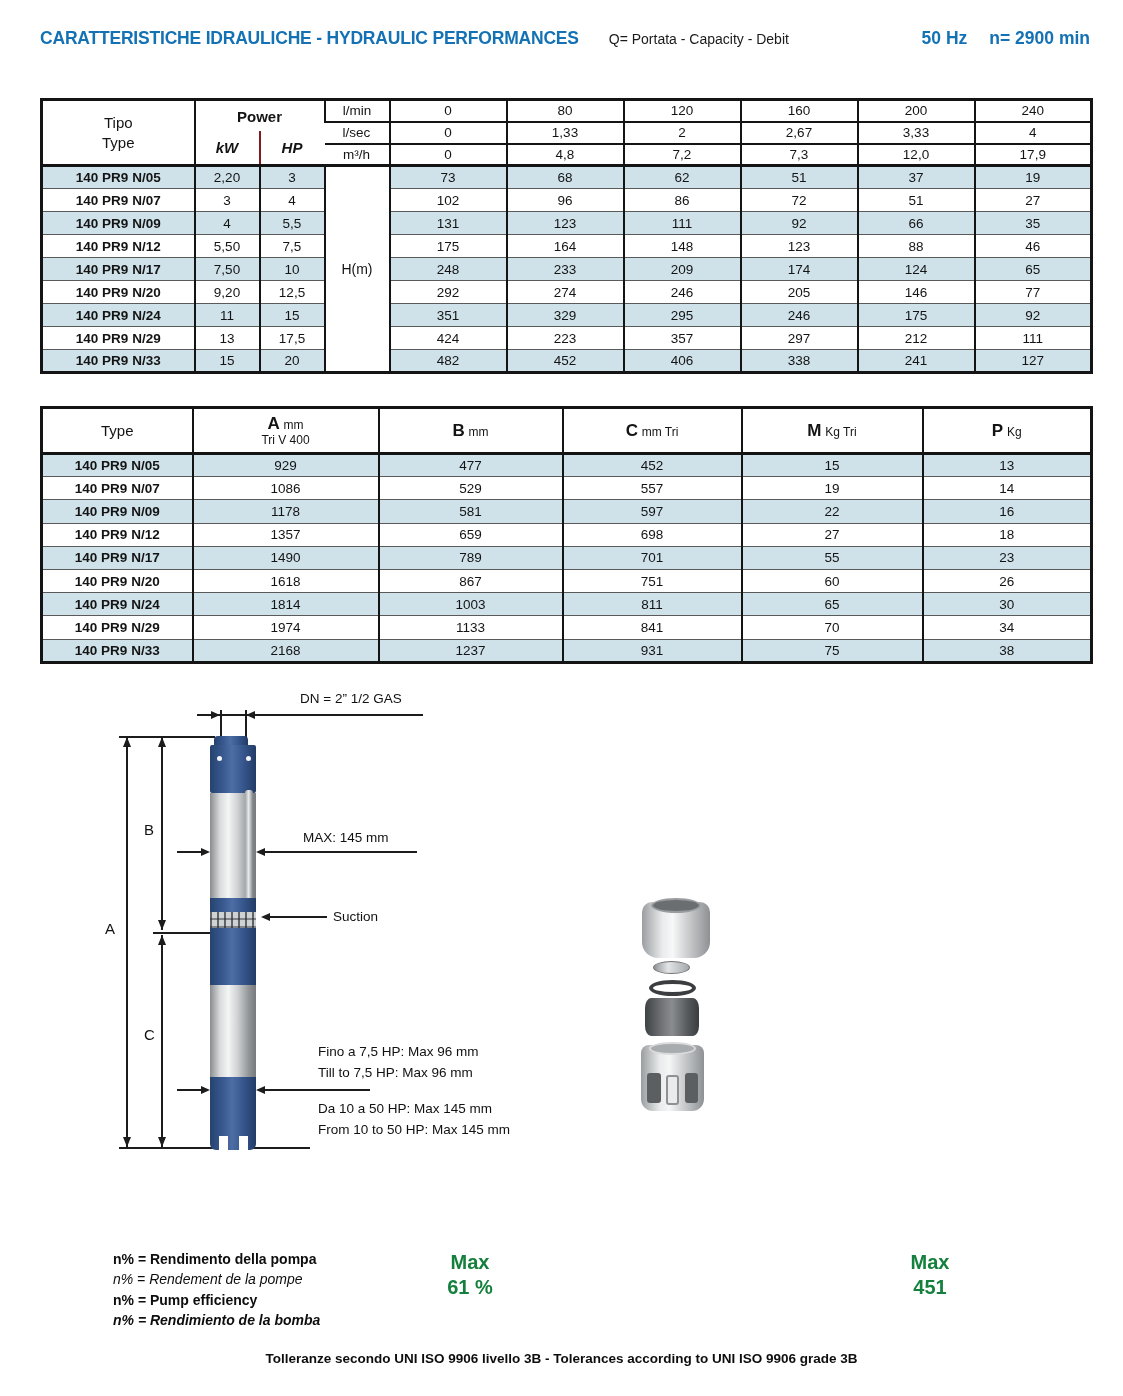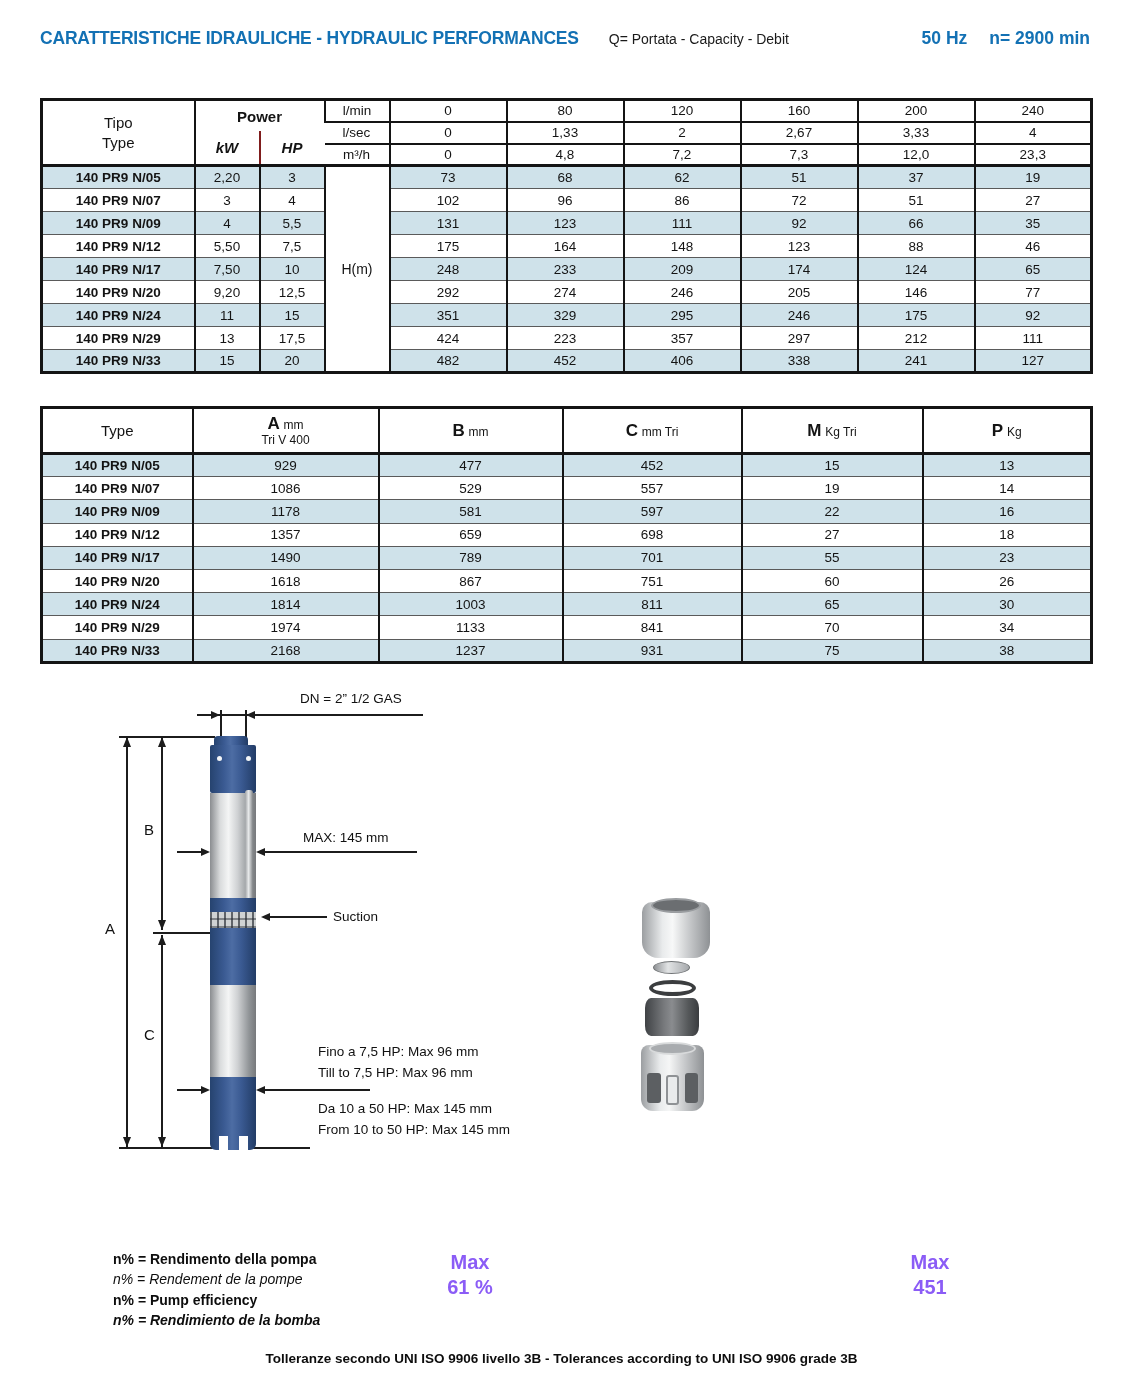--- a/index.html
+++ b/index.html
@@ -78,21 +78,21 @@
   .xp-cyl { background:linear-gradient(90deg,#3f4245,#77797c 35%,#8a8c8f 50%,#55585a 80%,#3a3c3f); border-radius:6px/10px; }
   .xp-cage { background:linear-gradient(90deg,#9b9ea1,#e9ebec 30%,#f5f6f6 45%,#c6c8ca 70%,#8e9194); border-radius:8px 8px 12px 12px; }
   .xp-cage .mouth { position:absolute; left:8px; top:-3px; width:47px; height:13px; border-radius:50%; background:#a9acaf; border:2px solid #d8dadb; }
   .win { position:absolute; border-radius:3px; }
 
   
   .nblock { position:absolute; font-size:14px; line-height:20.4px; white-space:nowrap; color:#0d0d0d; }
   .nb { font-weight:bold; }
   .ni { font-style:italic; }
   .nbi { font-weight:bold; font-style:italic; }
-  .maxblock { position:absolute; width:120px; text-align:center; font-weight:bold; font-size:20px; line-height:25px; color:#8b5cf6; }
+  .maxblock { position:absolute; width:120px; text-align:center; font-weight:bold; font-size:20px; line-height:25px; color:#15803d; }
   .footer { position:absolute; left:0; width:100%; top:1351px; text-align:center; font-weight:bold; font-size:13.5px; color:#0d0d0d; }
 </style>
 </head>
 <body>
 
 <div class="page">
 
   <div class="hdr">
     <span class="title">CARATTERISTICHE IDRAULICHE - HYDRAULIC PERFORMANCES</span>
     <span class="qtext">Q= Portata - Capacity - Debit</span>
@@ -144,21 +144,21 @@
           <th>3,33</th>
           <th>4</th>
         </tr>
       <tr id="fr2">
         <th class="unit">m³/h</th>
       <th>0</th>
           <th>4,8</th>
           <th>7,2</th>
           <th>7,3</th>
           <th>12,0</th>
-          <th>23,3</th>
+          <th>17,9</th>
         </tr>
     </thead>
     <tbody id="hyd-body">
         <tr class="stripe">
           <td class="type-cell">140 PR9 N/05</td>
           <td>2,20</td>
           <td>3</td>
           <td rowspan="9" class="head-col">H(m)</td>
           <td>73</td>
           <td>68</td>

